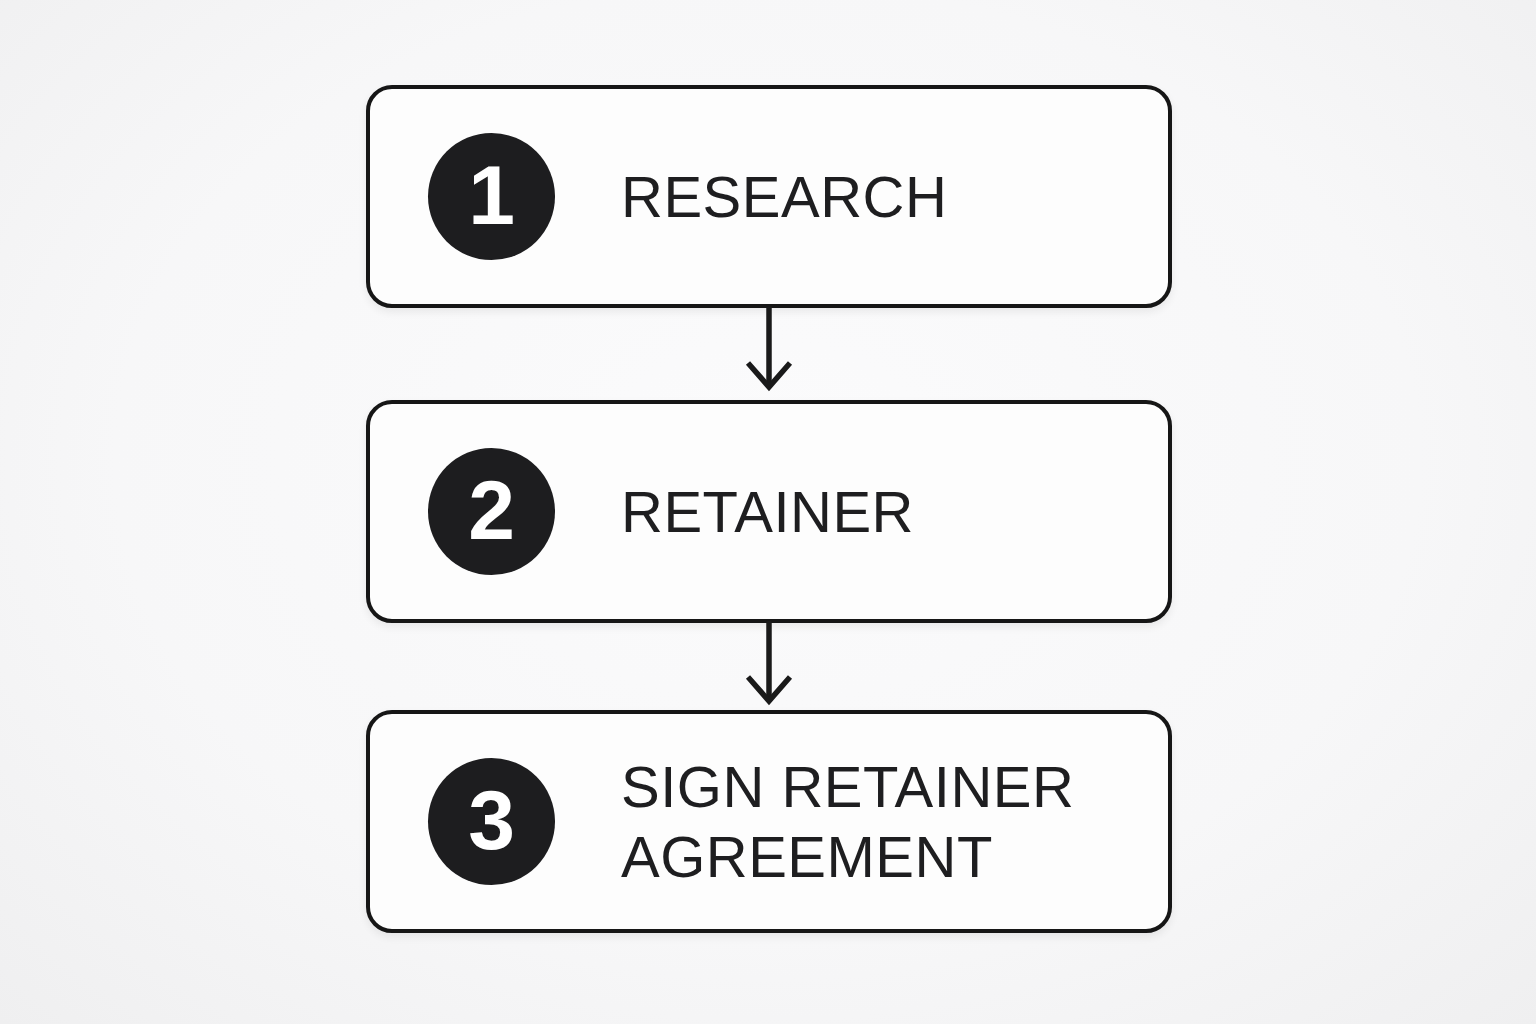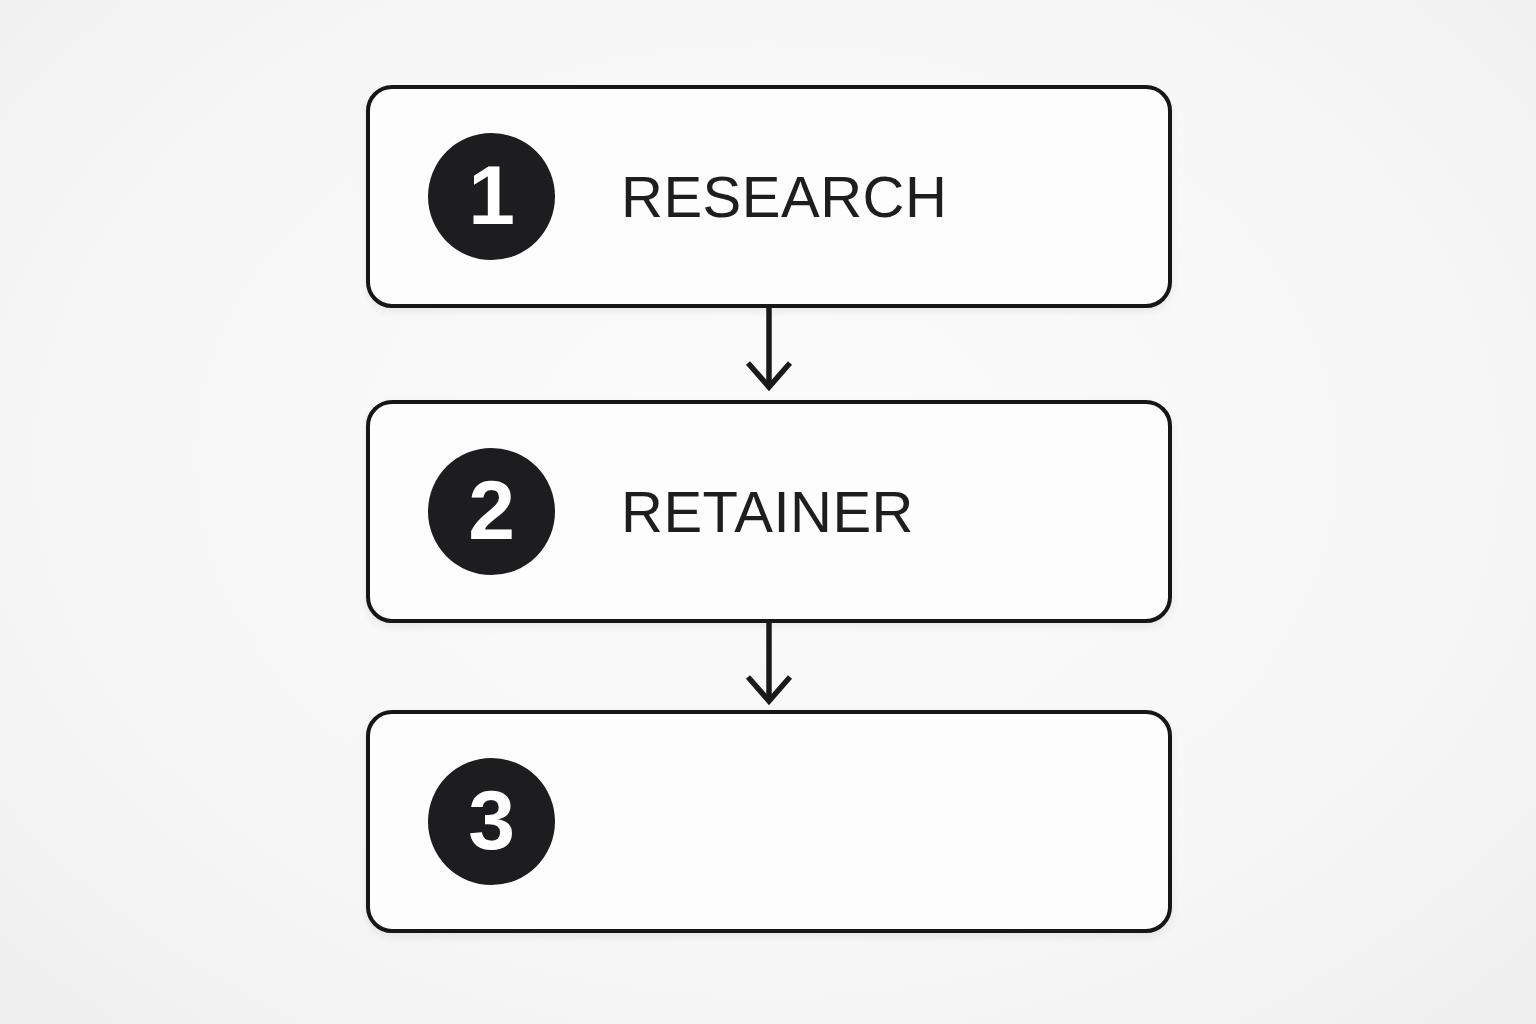--- a/index.html
+++ b/index.html
@@ -105,15 +105,19 @@
 
   <svg class="arrow pos-2" viewBox="0 0 60 86">
     <line x1="30" y1="0" x2="30" y2="79"></line>
     <polyline points="9,56 30,80 51,56"></polyline>
   </svg>
 
   <div class="step-box pos-3">
     <div class="step-circle">
       <span>3</span>
     </div>
+    <div class="step-title">
+      <div>SIGN RETAINER</div>
+      <div>AGREEMENT</div>
+    </div>
   </div>
 
 </div>
 
 </body></html>

